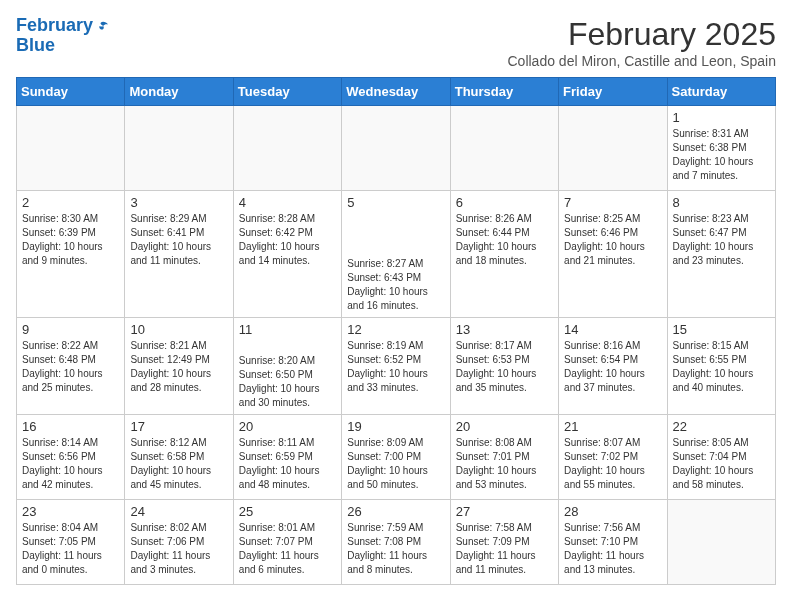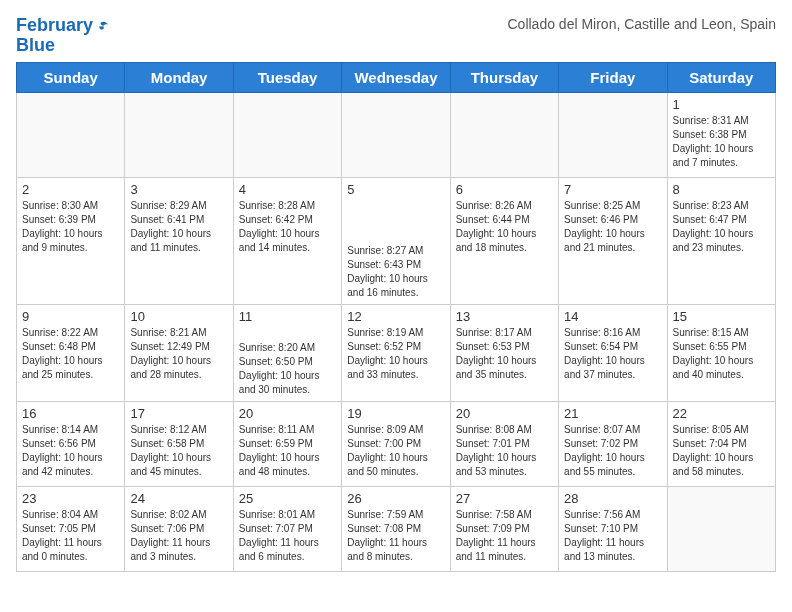--- a/index.html
+++ b/index.html
@@ -47,25 +47,25 @@
       color: #555;
     }
     .calendar {
       width: 100%;
       border-collapse: collapse;
       border: 1px solid #ccc;
     }
     .calendar th {
       background-color: #2b7fd4;
       color: #fff;
-      font-size: 15px;
+      font-size: 13px;
       font-weight: bold;
       padding: 6px 4px;
       border: 1px solid #2068b5;
-      text-align: center;
+      text-align: left;
     }
     .calendar td {
       width: calc(100% / 7);
       vertical-align: top;
       border: 1px solid #ccc;
       padding: 4px 5px;
       min-height: 85px;
       height: 85px;
       font-size: 10.5px;
       color: #333;
@@ -98,20 +98,21 @@
         </span>
         <svg class="logo-icon" viewBox="0 0 20 14" fill="#1a6bb5">
           <path d="M10 2 C12 0 18 1 20 5 C17 4 15 5 13 7 C11 5 8 4 10 2Z"></path>
           <path d="M13 7 C15 9 14 13 10 12 C8 11 7 9 8 7 C10 8 12 8 13 7Z"></path>
         </svg>
       </div>
       <div style="color:#1a6bb5;font-size:18px;font-weight:bold;line-height:1;">Blue</div>
     </div>
   </div>
   <div class="title-area">
+    <div class="month-title">February 2025</div>
     <div class="subtitle">Collado del Miron, Castille and Leon, Spain</div>
   </div>
 </div>
 
 <table class="calendar">
   <thead>
     <tr>
     <th>Sunday</th>
         <th>Monday</th>
         <th>Tuesday</th>

